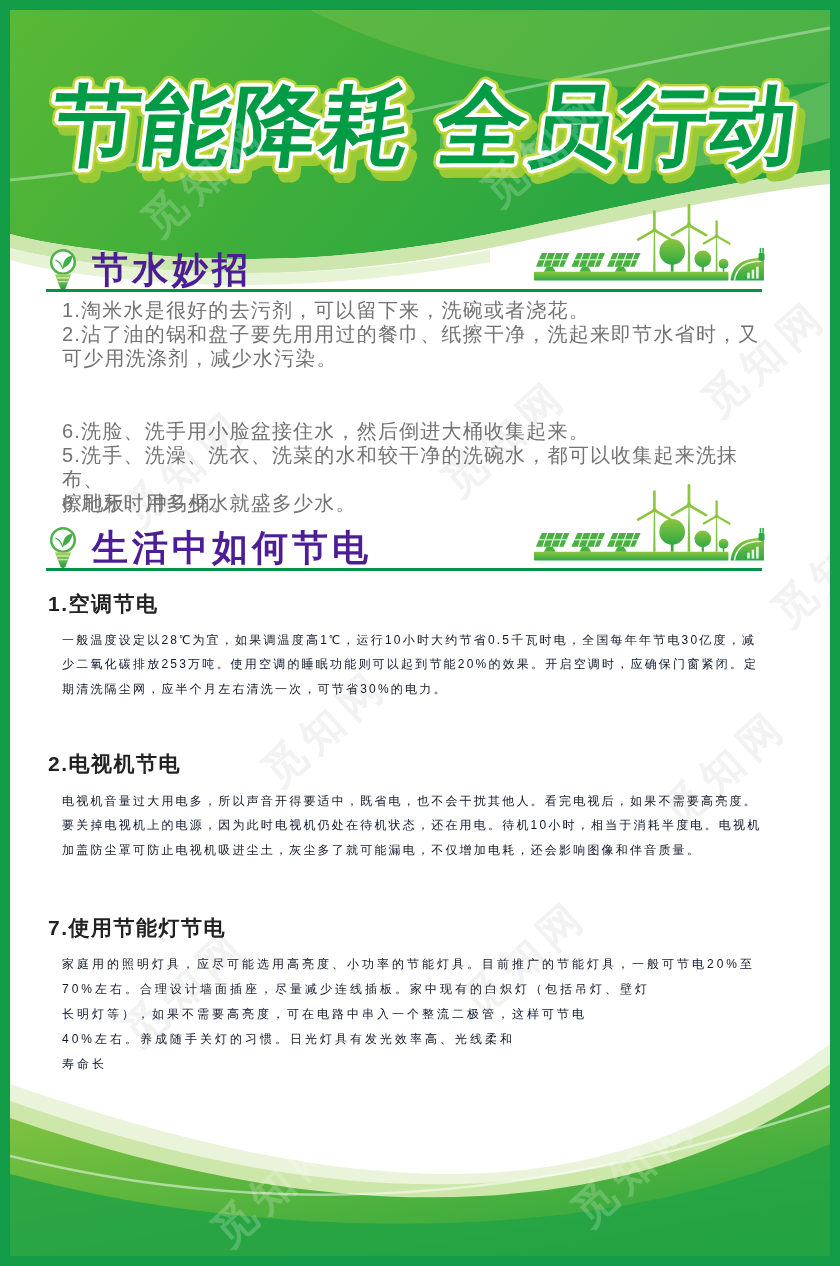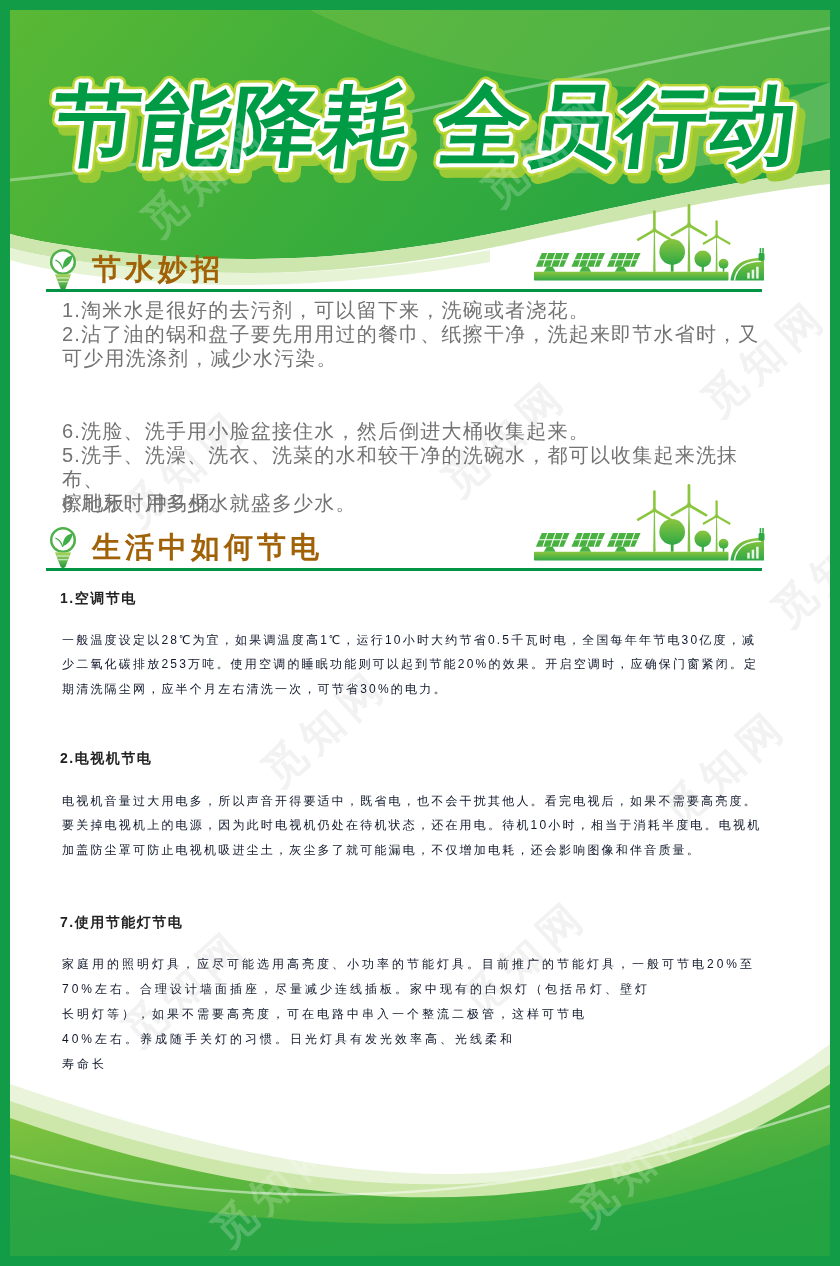--- a/index.html
+++ b/index.html
@@ -4,27 +4,27 @@
 <style>
   html,body{margin:0;padding:0;background:#888;}
   .poster{position:relative;width:840px;height:1266px;background:#ffffff;overflow:hidden;
           font-family:"Liberation Sans", sans-serif;}
   .frame{position:absolute;inset:0;border:10px solid #139c48;z-index:40;pointer-events:none;}
   .banner-svg{position:absolute;left:10px;top:10px;z-index:1;}
   .title-svg{position:absolute;left:10px;top:72px;z-index:3;}
   .footer-svg{position:absolute;left:10px;top:1006px;z-index:2;}
 
   .sec-head{position:absolute;left:46px;display:flex;align-items:center;gap:12px;z-index:4;height:48px;}
-  .sec-head .txt{font-size:29px;font-weight:bold;color:#a16207;letter-spacing:4px;}
+  .sec-head .txt{font-size:36px;font-weight:bold;color:#4c1d95;letter-spacing:4px;}
   .underline{position:absolute;left:46px;width:716px;height:3px;background:#009444;z-index:4;}
   .eco{position:absolute;z-index:3;}
 
   .body-text{position:absolute;left:62px;width:708px;color:#737373;font-size:20px;
              line-height:24.2px;letter-spacing:1.2px;white-space:pre-line;z-index:4;}
-  .subhead{position:absolute;left:60px;color:#222;font-weight:bold;font-size:14px;
+  .subhead{position:absolute;left:48px;color:#222;font-weight:bold;font-size:21px;
            letter-spacing:1.5px;z-index:4;}
   .para{position:absolute;left:62px;width:706px;color:#0f172a;font-size:12px;
         line-height:24.4px;letter-spacing:2.2px;white-space:pre-line;z-index:4;}
   .para.wide{letter-spacing:3px;line-height:25px;}
 
   .wm{position:absolute;transform:rotate(-42deg);font-size:42px;font-weight:bold;
       letter-spacing:8px;z-index:6;pointer-events:none;white-space:nowrap;}
   .wm.gray{color:rgba(110,110,110,0.09);}
   .wm.white{color:rgba(255,255,255,0.20);}
 </style>

